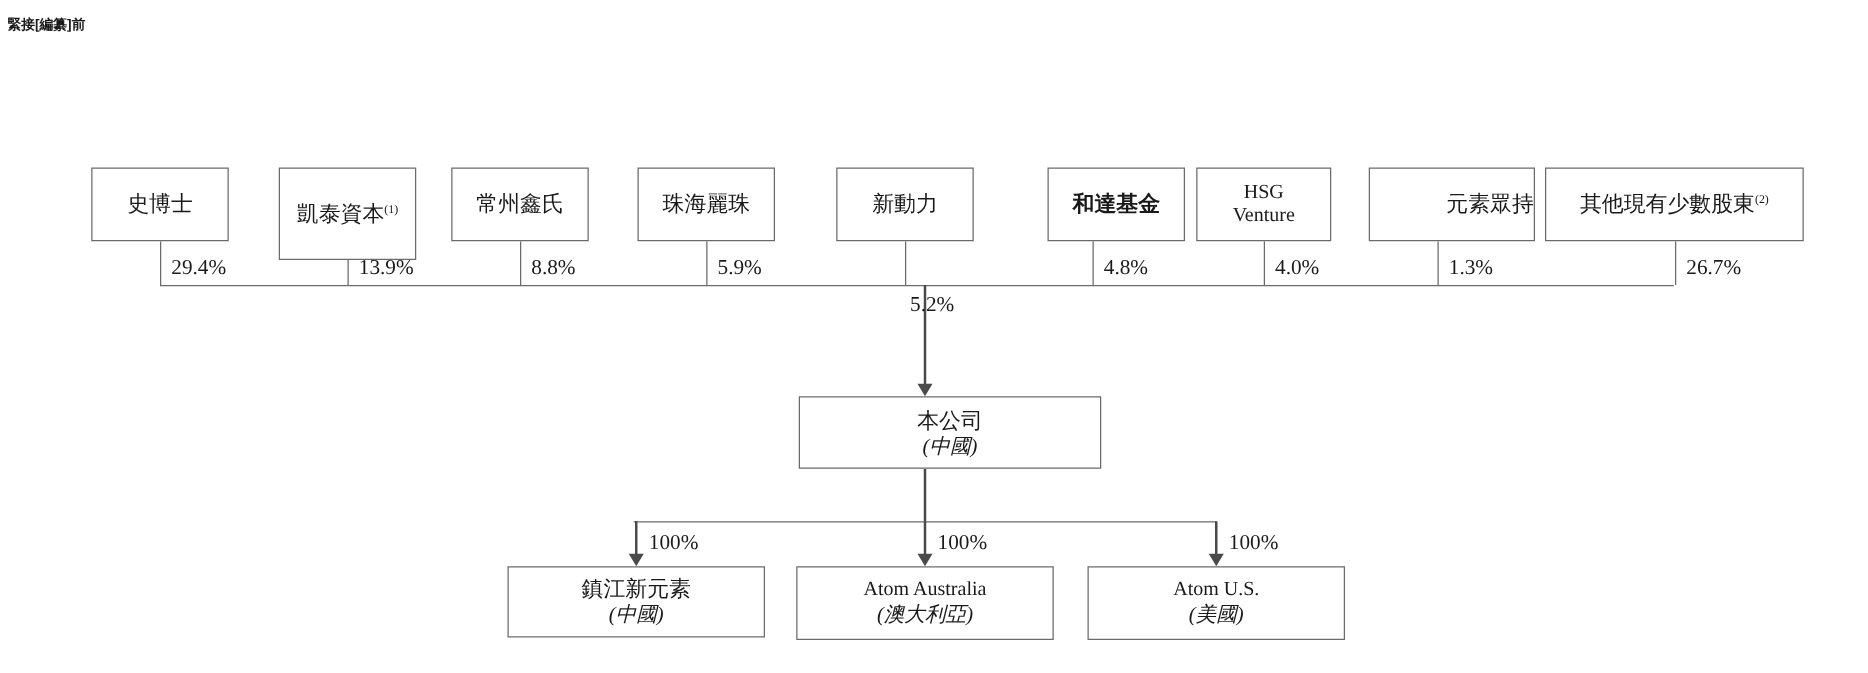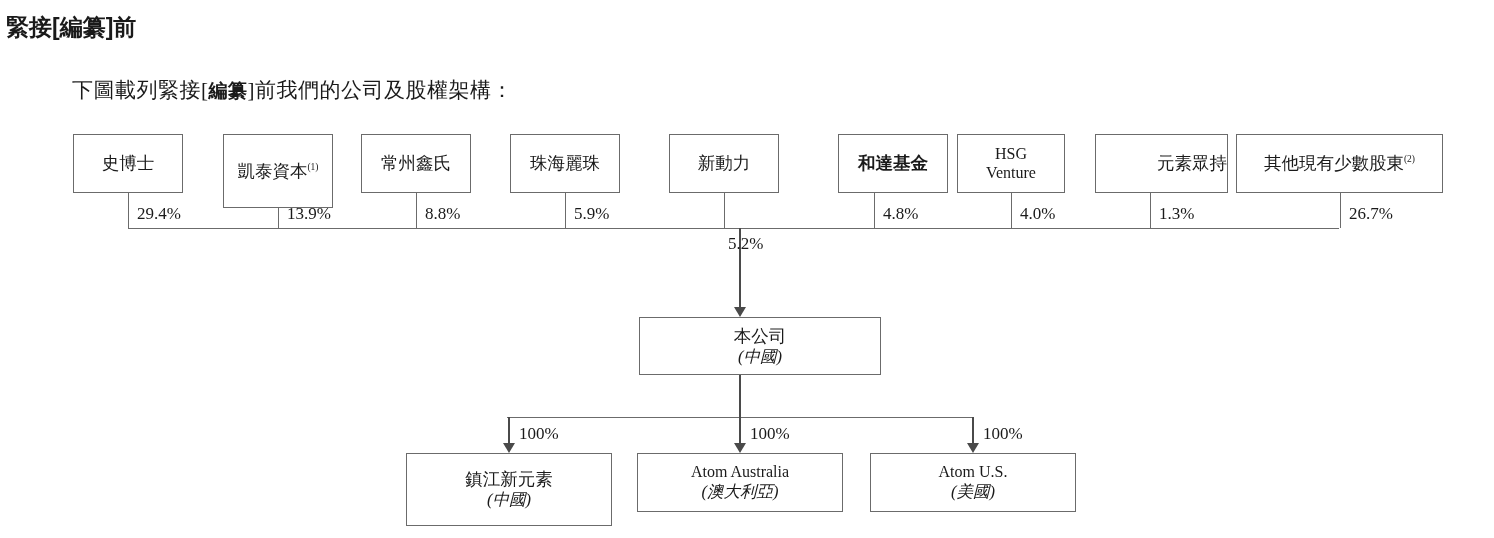--- a/index.html
+++ b/index.html
@@ -22,21 +22,21 @@
     width: 1494px;
     height: 538px;
   }
 
   .section-heading {
     position: absolute;
     left: 6px;
     top: 12px;
     font-family: "Liberation Sans", "DejaVu Sans", sans-serif;
     font-weight: bold;
-    font-size: 23px;
+    font-size: 11px;
     letter-spacing: 0px;
     white-space: nowrap;
   }
 
   .intro-paragraph {
     position: absolute;
     left: 72px;
     top: 76px;
     font-size: 21px;
     white-space: nowrap;
@@ -114,23 +114,20 @@
 </style>
 </head>
 <body>
 
 <div id="chart-root">
 
   <div class="section-heading">
     <span>緊接[編纂]前</span>
   </div>
 
-  <div class="intro-paragraph">
-    <span>下圖載列緊接[</span><b>編纂</b><span>]前我們的公司及股權架構：</span>
-  </div>
 
   <div id="shareholder-layer">
       <div class="node-box" style="left: 73px; top: 134px; width: 110px; height: 59px;">
         <span class="node-label-zh">史博士</span>
       </div>
       <div class="node-box" style="left: 223px; top: 134px; width: 110px; height: 74px;">
         <span class="node-label-zh">凱泰資本<sup>(1)</sup></span>
       </div>
       <div class="node-box" style="left: 361px; top: 134px; width: 110px; height: 59px;">
         <span class="node-label-zh">常州鑫氏</span>
@@ -189,21 +186,21 @@
       <div class="edge-arrow-head" style="left: 967px; top: 443px;"></div>
       <div class="pct-label" style="left: 983px; top: 424px;">100%</div>
     </div>
 
   <div class="node-box" id="company-box" style="left: 639px; top: 317px; width: 242px; height: 58px;">
     <span class="node-label-zh">本公司</span>
     <span class="node-region">(中國)</span>
   </div>
 
   <div id="subsidiary-layer">
-      <div class="node-box" style="left: 406px; top: 453px; width: 206px; height: 73px;">
+      <div class="node-box" style="left: 406px; top: 453px; width: 206px; height: 57px;">
         <span class="node-label-zh">鎮江新元素</span>
         <span class="node-region">(中國)</span>
       </div>
       <div class="node-box" style="left: 637px; top: 453px; width: 206px; height: 59px;">
         <span class="node-label-en">Atom Australia</span>
         <span class="node-region">(澳大利亞)</span>
       </div>
       <div class="node-box" style="left: 870px; top: 453px; width: 206px; height: 59px;">
         <span class="node-label-en">Atom U.S.</span>
         <span class="node-region">(美國)</span>

